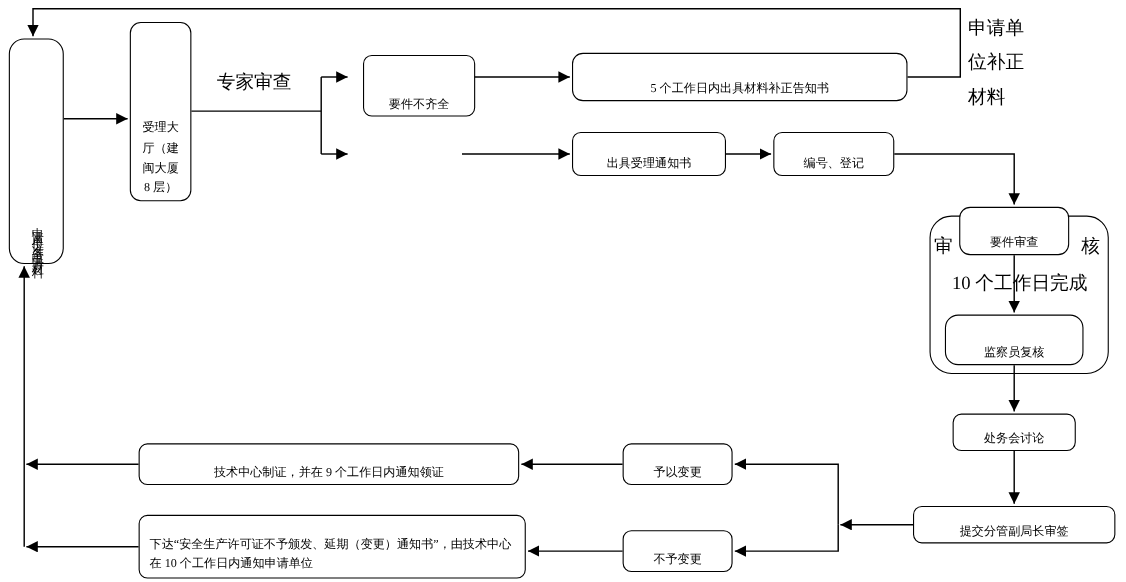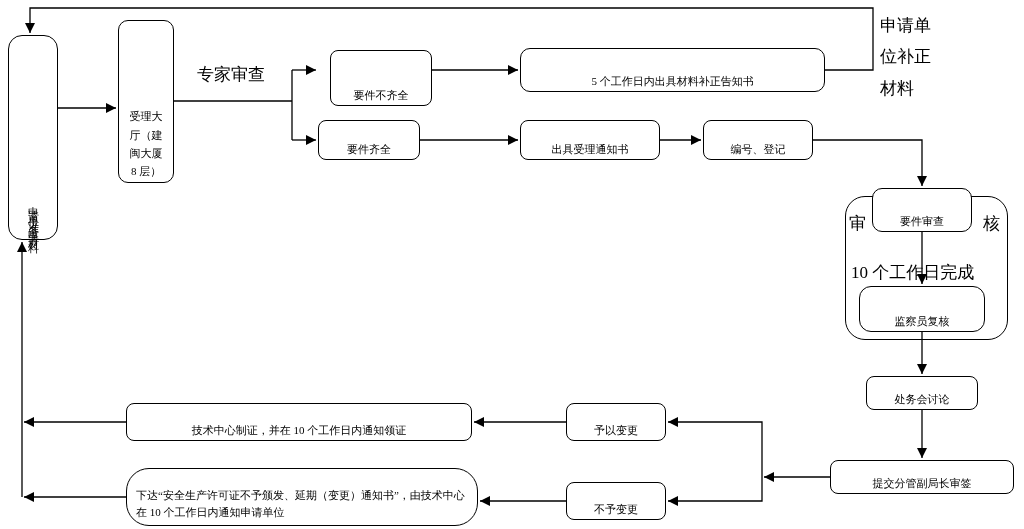--- a/index.html
+++ b/index.html
@@ -41,28 +41,28 @@
   #n-incomplete{left:330px;top:50px;width:102px;height:56px;}
   #n-correction{left:520px;top:48px;width:305px;height:44px;border-radius:10px;}
   #lbl-supplement{left:880px;top:10px;width:52px;word-break:break-all;line-height:1.85;}
   #n-complete{left:318px;top:120px;width:102px;height:40px;}
   #n-accept-notice{left:520px;top:120px;width:140px;height:40px;}
   #n-register{left:703px;top:120px;width:110px;height:40px;}
   #review-group{left:845px;top:196px;width:163px;height:144px;border-radius:20px;background:transparent;z-index:1;}
   #n-expert{left:872px;top:188px;width:100px;height:44px;border-radius:10px;z-index:2;}
   #lbl-audit-left{left:849px;top:211px;z-index:2;}
   #lbl-audit-right{left:983px;top:211px;z-index:2;}
-  #lbl-audit-duration{left:851px;top:260px;width:152px;z-index:2;}
+  #lbl-audit-duration{left:851px;top:245px;width:152px;z-index:2;text-align:center;}
   #n-inspector{left:859px;top:286px;width:126px;height:46px;border-radius:12px;z-index:2;}
   #n-meeting{left:866px;top:376px;width:112px;height:34px;}
   #n-sign{left:830px;top:460px;width:184px;height:34px;}
   #n-approve{left:566px;top:403px;width:100px;height:38px;}
   #n-cert{left:126px;top:403px;width:346px;height:38px;}
   #n-reject{left:566px;top:482px;width:100px;height:38px;}
-  #n-reject-notice{left:126px;top:468px;width:352px;height:58px;text-align:left;padding:4px 9px;border-radius:23px;}
+  #n-reject-notice{left:126px;top:468px;width:352px;height:58px;text-align:left;padding:4px 9px;}
   #n-reject-notice .wrap{word-break:break-all;line-height:1.55;}
   .ln{stroke:#000;stroke-width:1.3;fill:none;}
 </style>
 </head>
 <body>
 
 <div id="canvas">
 
   <svg id="connectors" width="1024" height="529" viewBox="0 0 1024 529">
     <defs>
@@ -102,40 +102,39 @@
   </div>
 
   <div class="lbl" id="lbl-review">专家审查</div>
 
   <div class="node" id="n-incomplete">要件不齐全</div>
 
   <div class="node" id="n-correction">5 个工作日内出具材料补正告知书</div>
 
   <div class="lbl" id="lbl-supplement">申请单位补正材料</div>
 
-  <div class="node" id="n-complete">要件齐全</div>
 
   <div class="node" id="n-register">编号、登记</div>
 
   <div class="node" id="n-accept-notice">出具受理通知书</div>
 
   <div class="node" id="review-group"></div>
   <div class="node" id="n-expert">要件审查</div>
   <div class="lbl" id="lbl-audit-left">审</div>
   <div class="lbl" id="lbl-audit-right">核</div>
   <div class="lbl" id="lbl-audit-duration">10 个工作日完成</div>
   <div class="node" id="n-inspector">监察员复核</div>
 
   <div class="node" id="n-meeting">处务会讨论</div>
 
   <div class="node" id="n-sign">提交分管副局长审签</div>
 
   <div class="node" id="n-approve">予以变更</div>
 
-  <div class="node" id="n-cert">技术中心制证，并在 10 个工作日内通知领证</div>
+  <div class="node" id="n-cert">技术中心制证，并在 9 个工作日内通知领证</div>
 
   <div class="node" id="n-reject">不予变更</div>
 
   <div class="node" id="n-reject-notice">
     <span class="wrap">下达“安全生产许可证不予颁发、延期（变更）通知书”，由技术中心在 10 个工作日内通知申请单位</span>
   </div>
 
 </div>
 
 </body></html>

